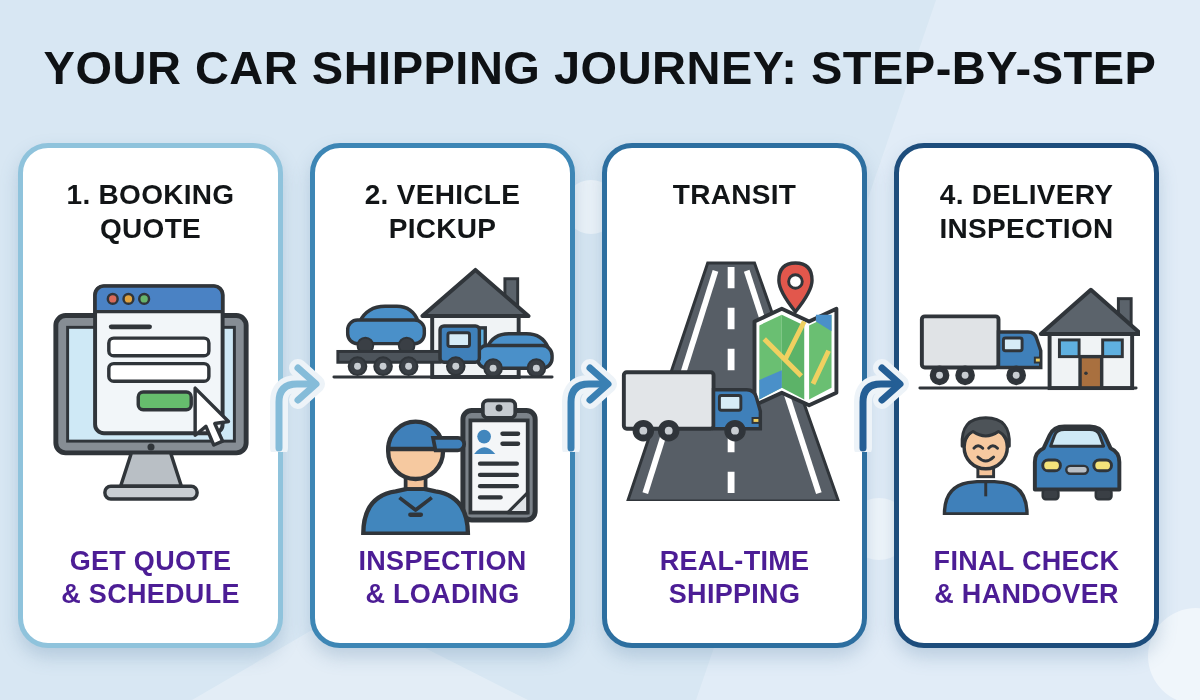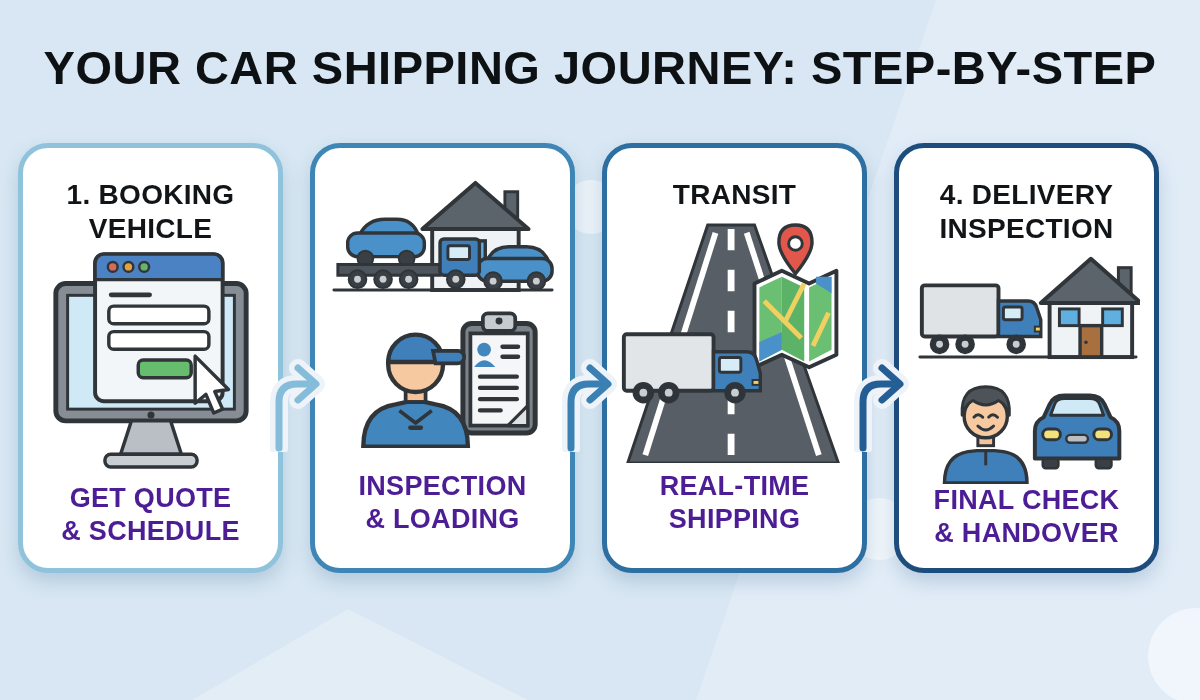--- a/index.html
+++ b/index.html
@@ -11,21 +11,21 @@
             clip-path:polygon(16% 100%,29% 87%,44% 100%);}
   .blob{position:absolute;background:#ffffff;opacity:.5;border-radius:50%;}
   .blob.b1{left:564px;top:180px;width:54px;height:54px;}
   .blob.b2{left:848px;top:498px;width:62px;height:62px;}
   .blob.b3{left:1148px;top:608px;width:96px;height:96px;}
 
   .title{position:absolute;left:0;right:0;top:40px;margin:0;text-align:center;
          font-size:47px;font-weight:bold;letter-spacing:.5px;color:#0e1114;}
 
   .cards{position:absolute;left:18px;top:143px;display:flex;gap:27px;}
-  .card{box-sizing:border-box;width:265px;height:430px;background:#ffffff;
+  .card{box-sizing:border-box;width:265px;height:505px;background:#ffffff;
         border:5px solid #8fc3dc;border-radius:30px;
         display:flex;flex-direction:column;align-items:center;
         box-shadow:0 9px 18px rgba(90,130,165,.28);}
   .step-heading{margin:30px 6px 0;font-size:28px;line-height:34px;font-weight:bold;
                 text-align:center;color:#121517;letter-spacing:.3px;}
   .step-heading span{display:block;}
   .icon-area{flex:1;width:100%;display:flex;flex-direction:column;align-items:center;
              justify-content:center;gap:8px;}
   .step-caption{margin:0 4px 32px;font-size:27px;line-height:33px;font-weight:bold;
                 text-align:center;color:#4c1d95;letter-spacing:.3px;}
@@ -44,21 +44,21 @@
   <div class="blob b2"></div>
   <div class="blob b3"></div>
 
   <h1 class="title">YOUR CAR SHIPPING JOURNEY: STEP-BY-STEP</h1>
 
   <div class="cards">
 
     <section class="card" style="border-color: rgb(143, 195, 220);">
       <h2 class="step-heading">
         <span>1. BOOKING</span>
-        <span>VEHICLE</span>
+        <span>QUOTE</span>
       </h2>
       <div class="icon-area">
         <svg width="206" height="236" viewBox="0 0 210 240">
           <rect x="8" y="38" width="194" height="140" rx="10" fill="#868d94" stroke="#30353a" stroke-width="5"></rect>
           <rect x="20" y="50" width="170" height="116" fill="#cfe9f6" stroke="#30353a" stroke-width="3"></rect>
           <polygon points="85,178 125,178 136,212 74,212" fill="#b9bfc5" stroke="#30353a" stroke-width="3.5"></polygon>
           <rect x="58" y="212" width="94" height="13" rx="6" fill="#c9ced3" stroke="#30353a" stroke-width="3.5"></rect>
           <circle cx="105" cy="172" r="3.6" fill="#30353a"></circle>
           <rect x="48" y="8" width="130" height="150" rx="9" fill="#f2f6f9" stroke="#30353a" stroke-width="4"></rect>
           <path d="M57 8 h112 a9 9 0 0 1 9 9 v17 h-130 v-17 a9 9 0 0 1 9 -9 z" fill="#4a82c4" stroke="#30353a" stroke-width="3.5"></path>
@@ -72,20 +72,24 @@
           <path d="M150 112 L150 160 L161 151 L169 170 L178 166 L170 148 L184 146 Z" fill="#ffffff" stroke="#30353a" stroke-width="3.5" stroke-linejoin="round"></path>
         </svg>
       </div>
       <p class="step-caption">
         <span>GET QUOTE</span>
         <span>&amp; SCHEDULE</span>
       </p>
     </section>
 
     <section class="card" style="border-color: rgb(61, 134, 181);">
+      <h2 class="step-heading">
+        <span>2. VEHICLE</span>
+        <span>PICKUP</span>
+      </h2>
       <div class="icon-area">
         <svg width="226" height="128" viewBox="0 0 230 130">
           <rect x="178" y="22" width="13" height="28" fill="#5b636b" stroke="#30353a" stroke-width="3"></rect>
           <rect x="104" y="58" width="88" height="64" fill="#f0f3f5" stroke="#30353a" stroke-width="4"></rect>
           <polygon points="94,60 148,13 202,60" fill="#5b636b" stroke="#30353a" stroke-width="4" stroke-linejoin="round"></polygon>
           <rect x="134" y="72" width="24" height="24" fill="#5fb0e0" stroke="#30353a" stroke-width="3.5"></rect>
           <path d="M160 92 q6 -14 22 -14 h18 q16 0 22 14 z" fill="#4a90c9" stroke="#30353a" stroke-width="3.5"></path>
           <rect x="150" y="90" width="76" height="23" rx="10" fill="#4a90c9" stroke="#30353a" stroke-width="3.5"></rect>
           <circle cx="166" cy="113" r="9" fill="#3a3f45" stroke="#30353a" stroke-width="2"></circle>
           <circle cx="166" cy="113" r="3.5" fill="#c8cdd2"></circle>

